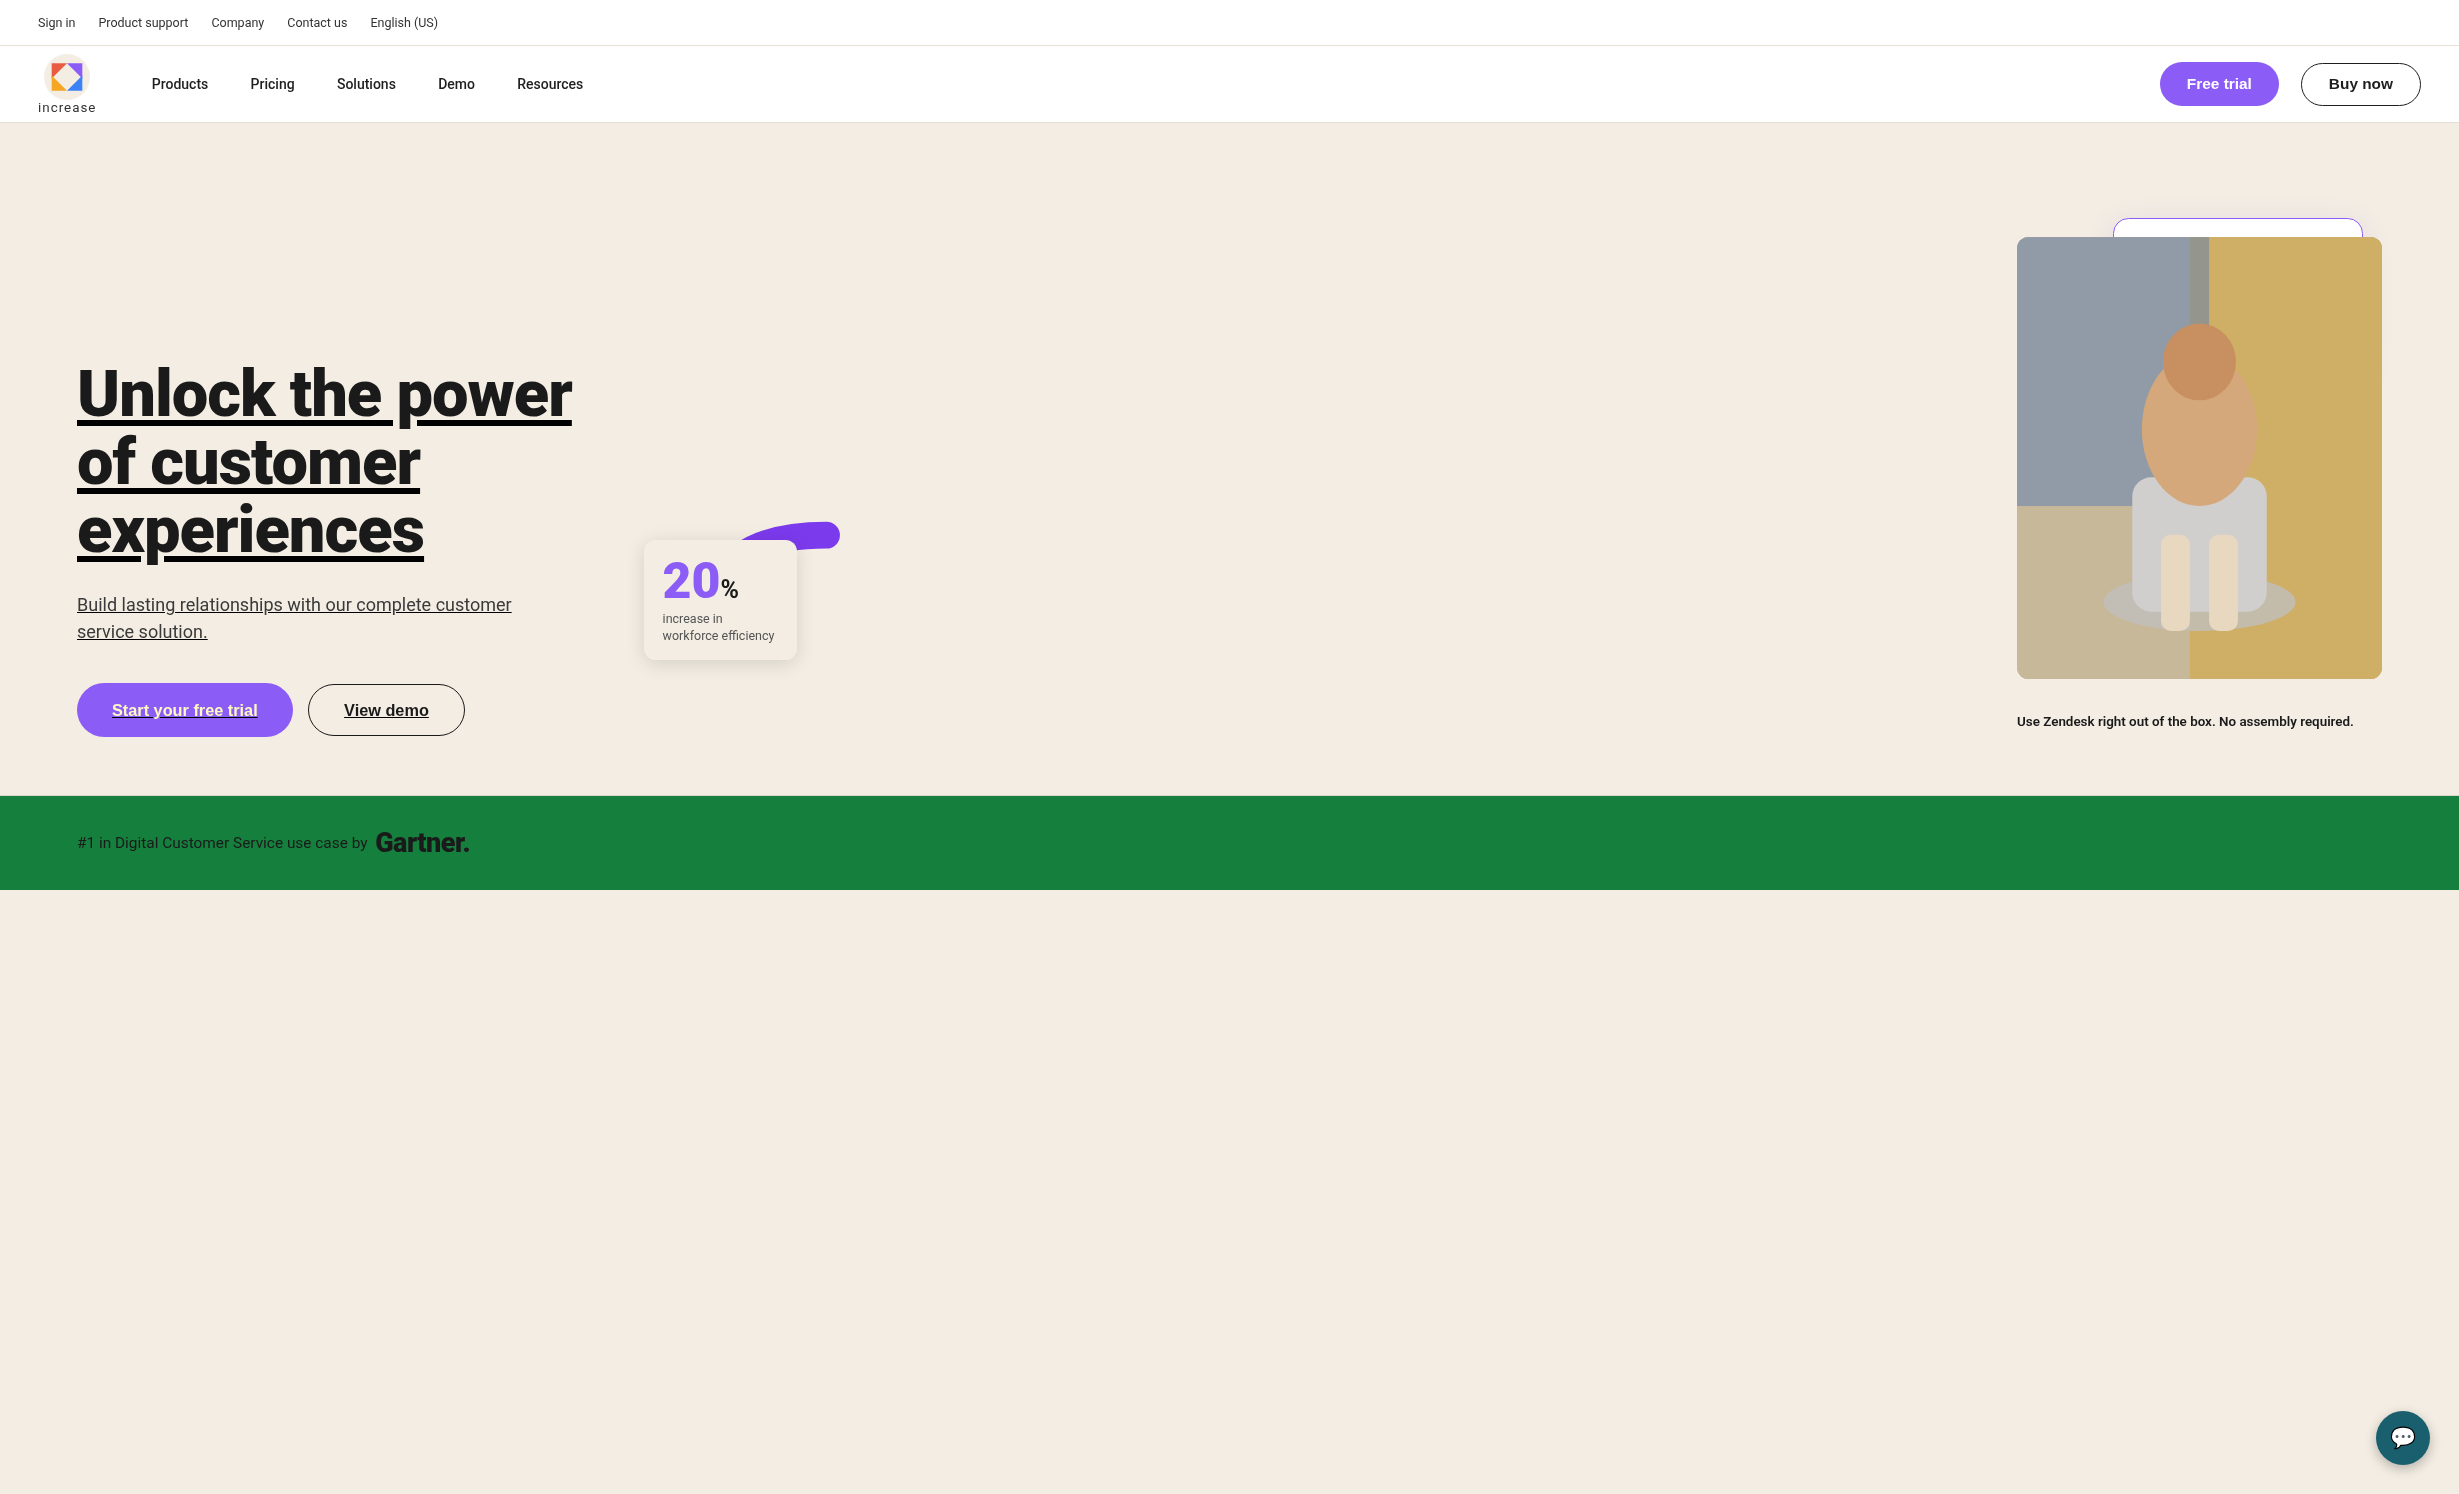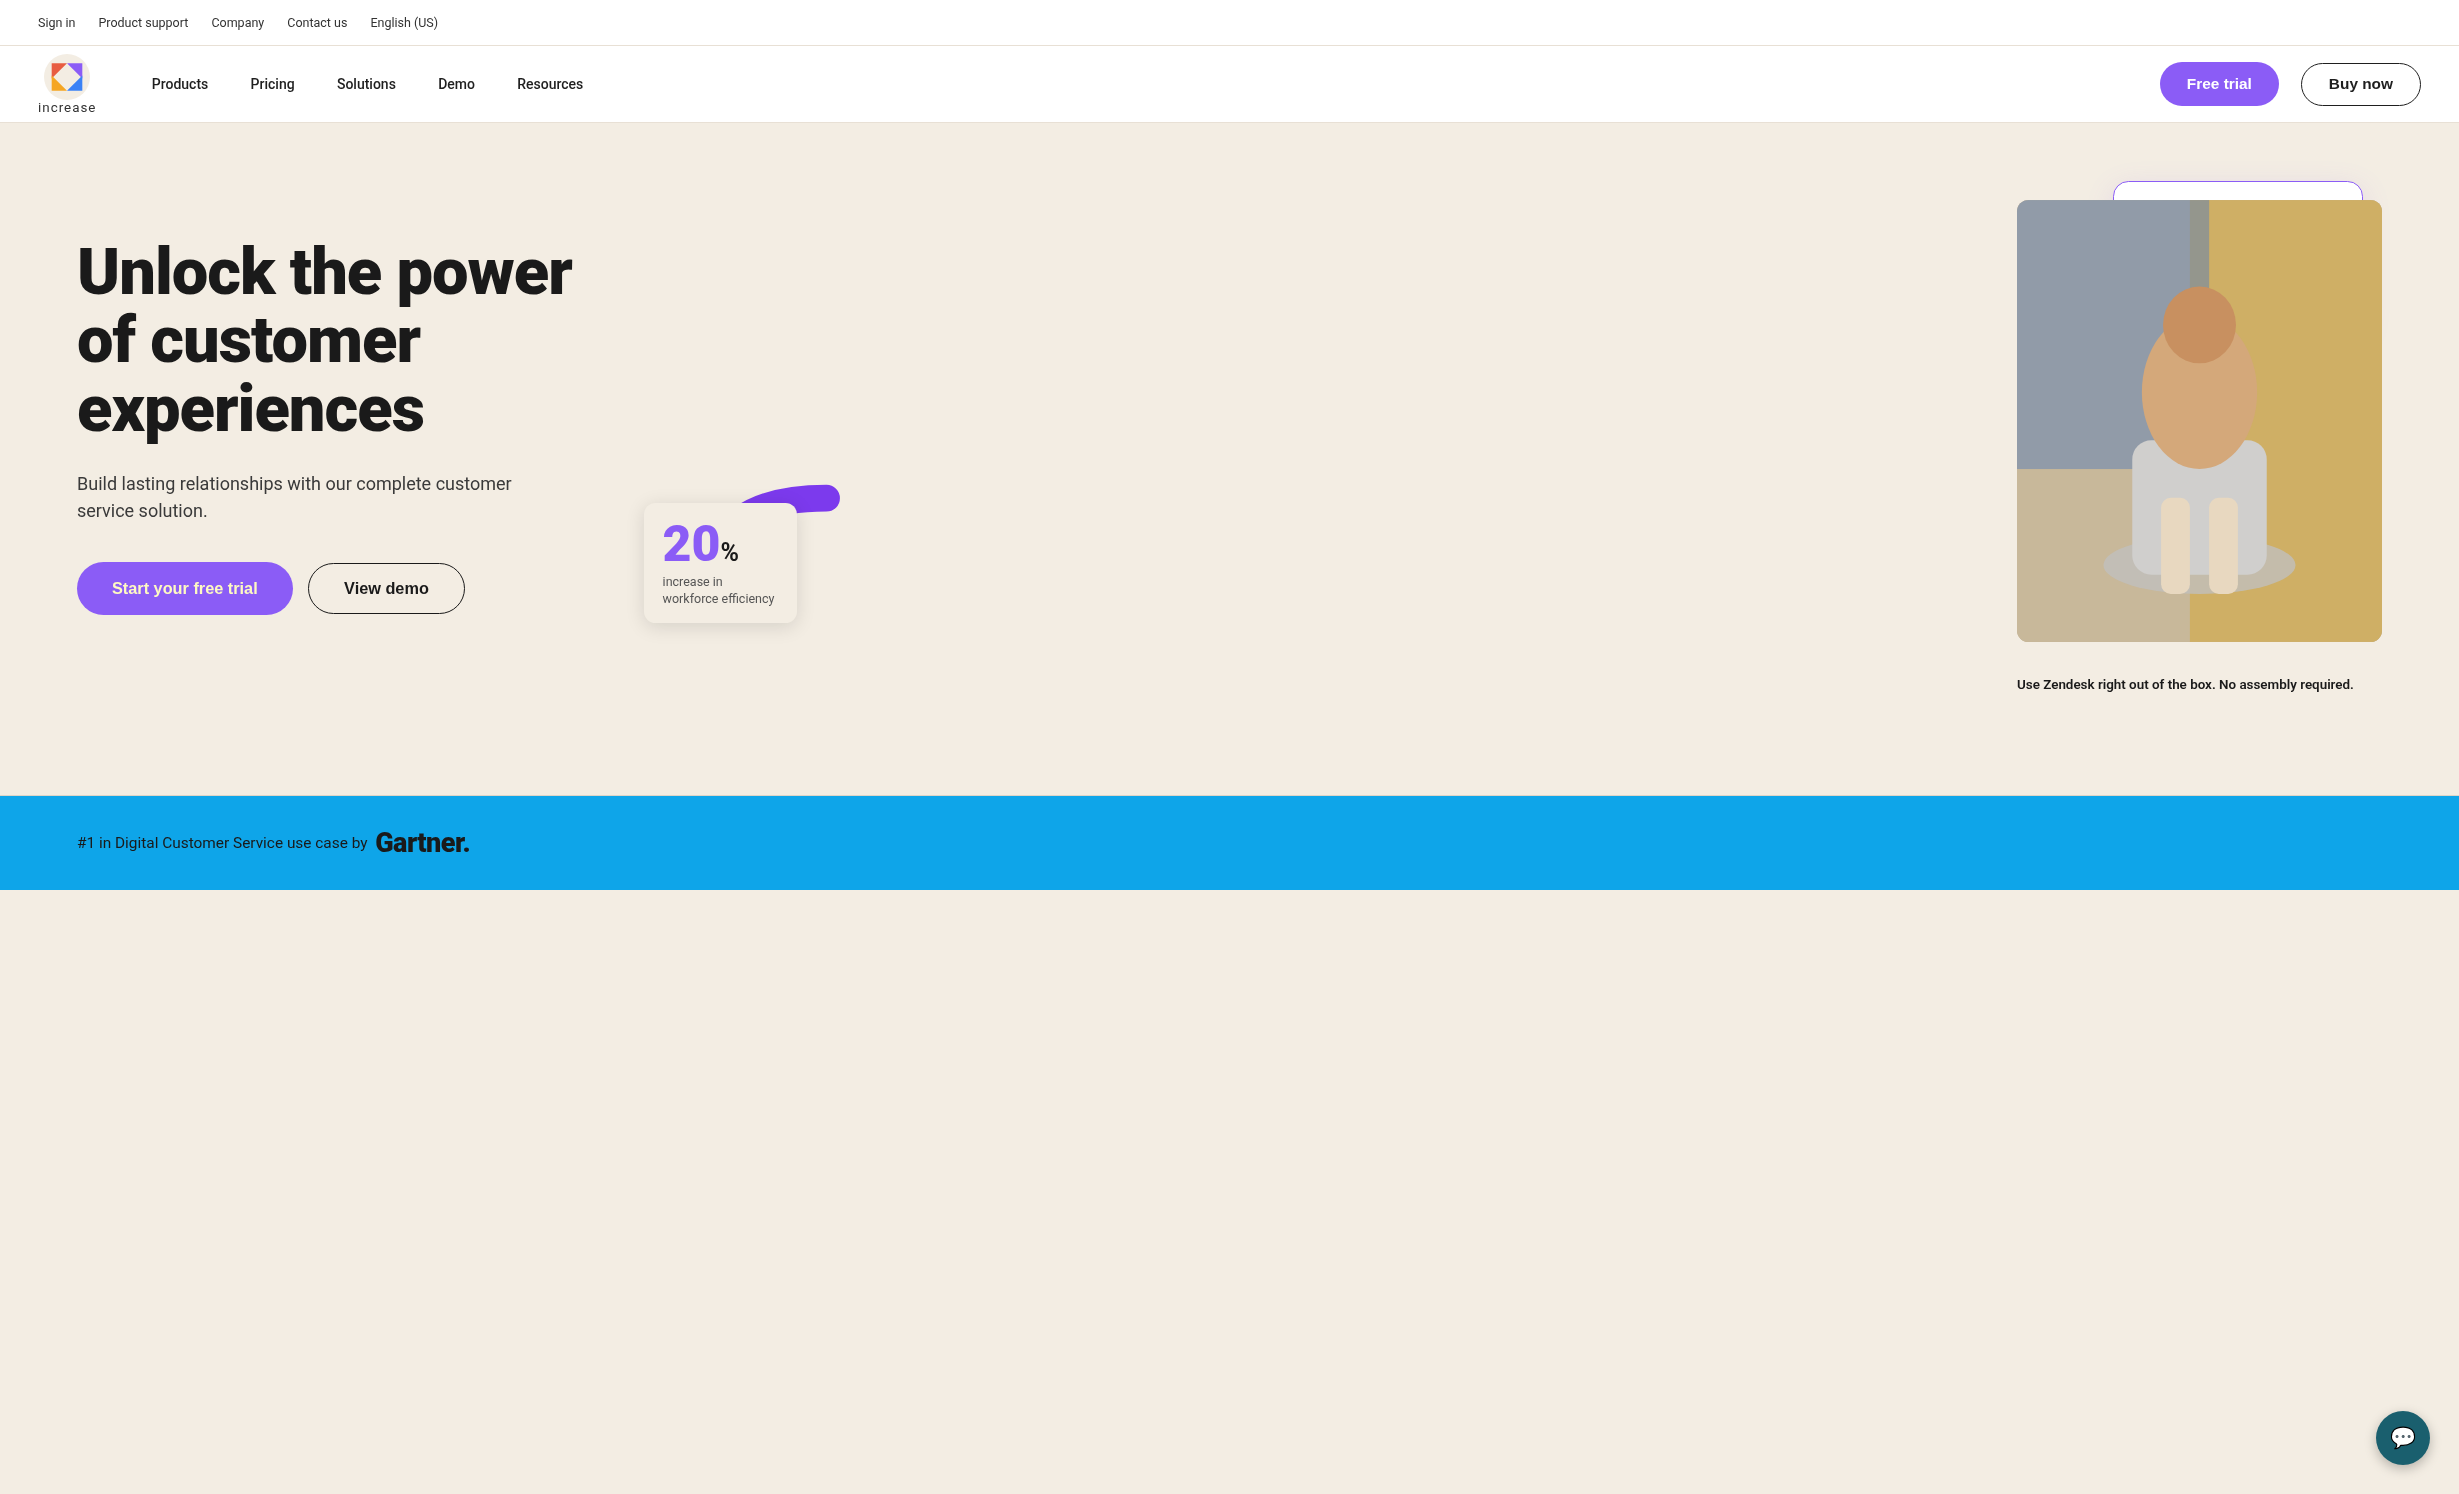--- a/index.html
+++ b/index.html
@@ -87,24 +87,25 @@
       padding: 11.5px 27px;
       font-size: 15.4px;
       font-weight: 600;
       cursor: pointer;
     }
 
     
     .hero {
       background: #f3ede3;
       display: flex;
-      align-items: flex-start;
+      align-items: flex-end;
       padding: 77px 77px 58px 77px;
       min-height: 672px;
       position: relative;
+      text-decoration: underline;
     }
     .hero-left {
       flex: 1;
       max-width: 557px;
       padding-top: 38px;
     }
     .hero-heading {
       font-size: 65px;
       font-weight: 900;
       line-height: 1.05;
@@ -266,21 +267,21 @@
       width: 365px;
       text-align: left;
       font-size: 13.4px;
       font-weight: 600;
       color: #1a1a1a;
       padding: 7.7px 0;
     }
 
     
     .bottom-bar {
-      background: #0ea5e9;
+      background: #15803d;
       border-top: 1px solid #ddd5c8;
       padding: 31px 77px;
       display: flex;
       align-items: center;
       font-size: 15.4px;
       color: #1a1a1a;
     }
     .gartner-logo {
       font-size: 27px;
       font-weight: 900;

